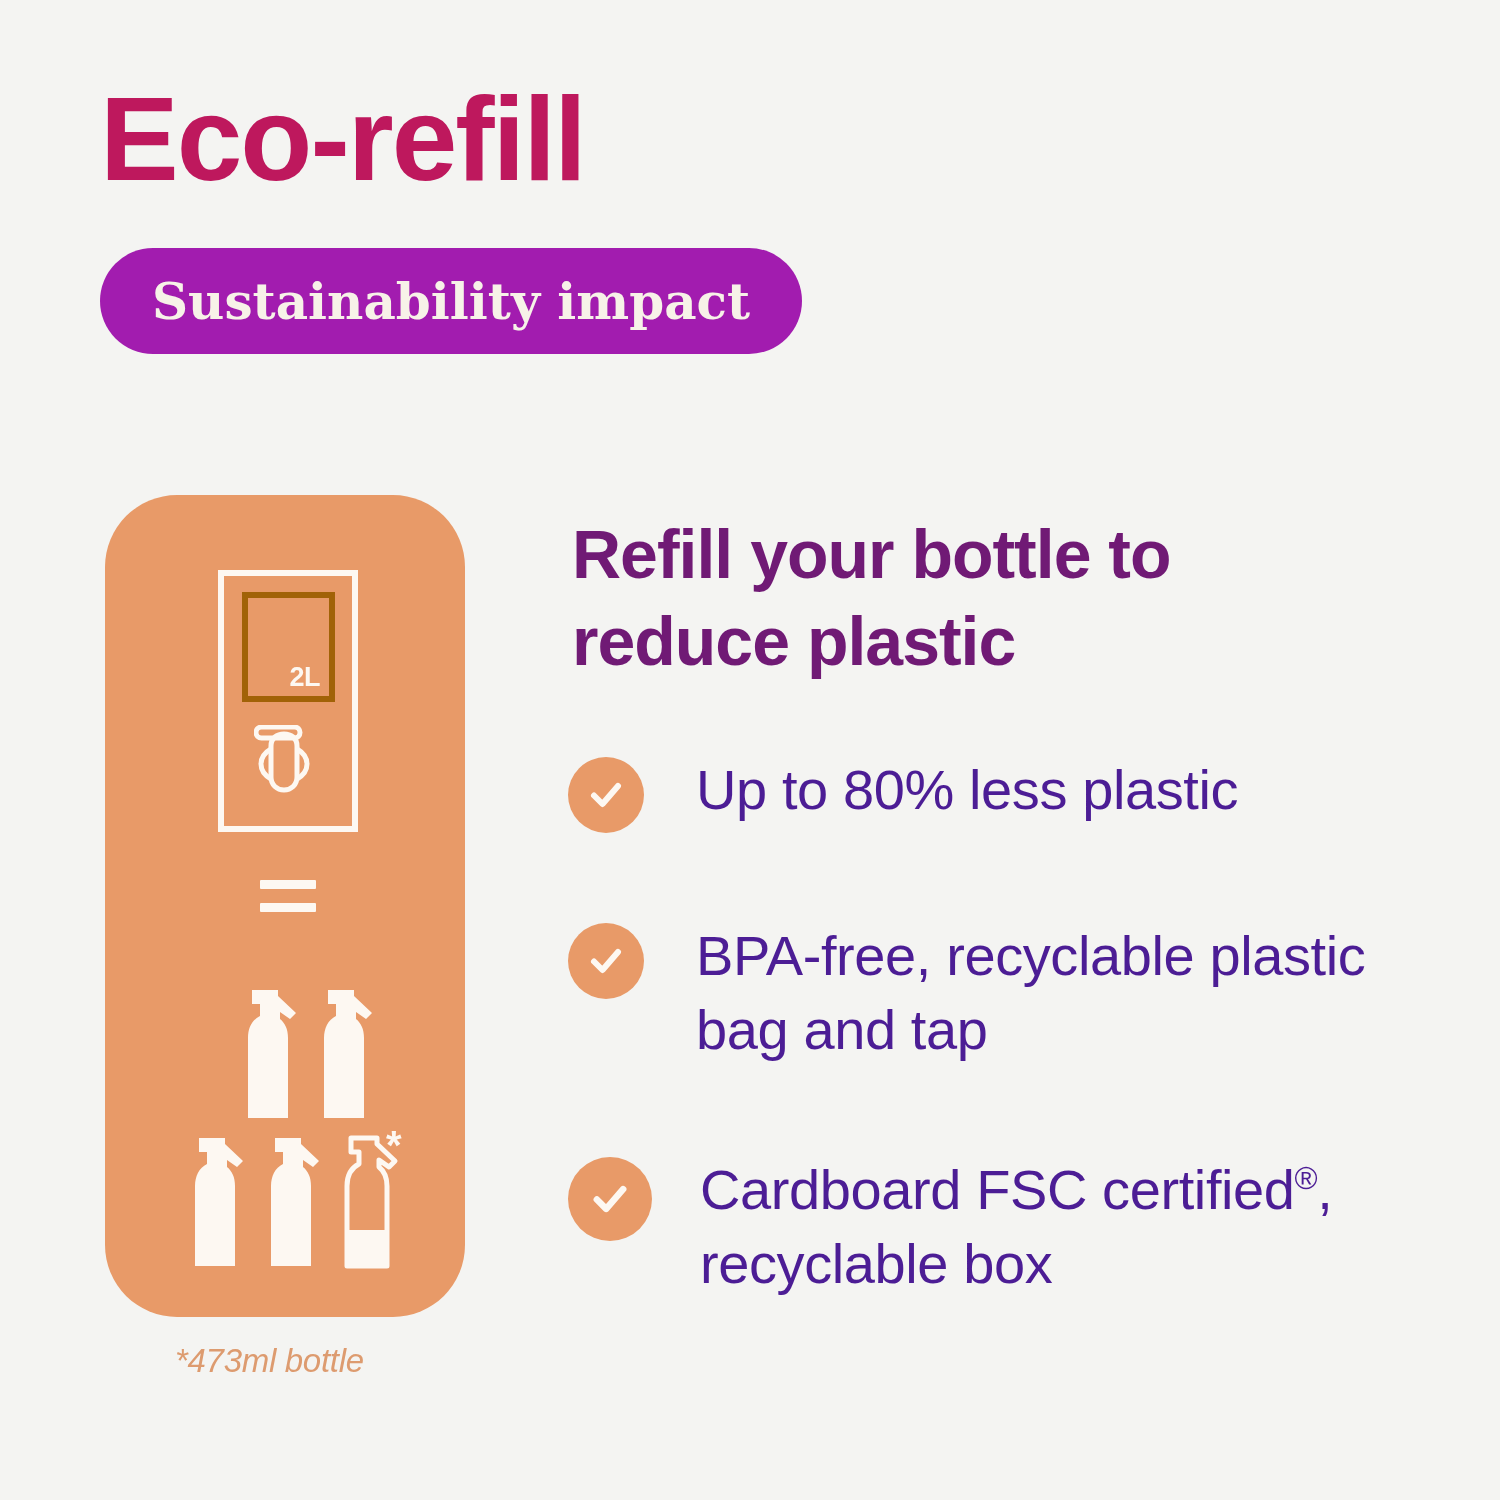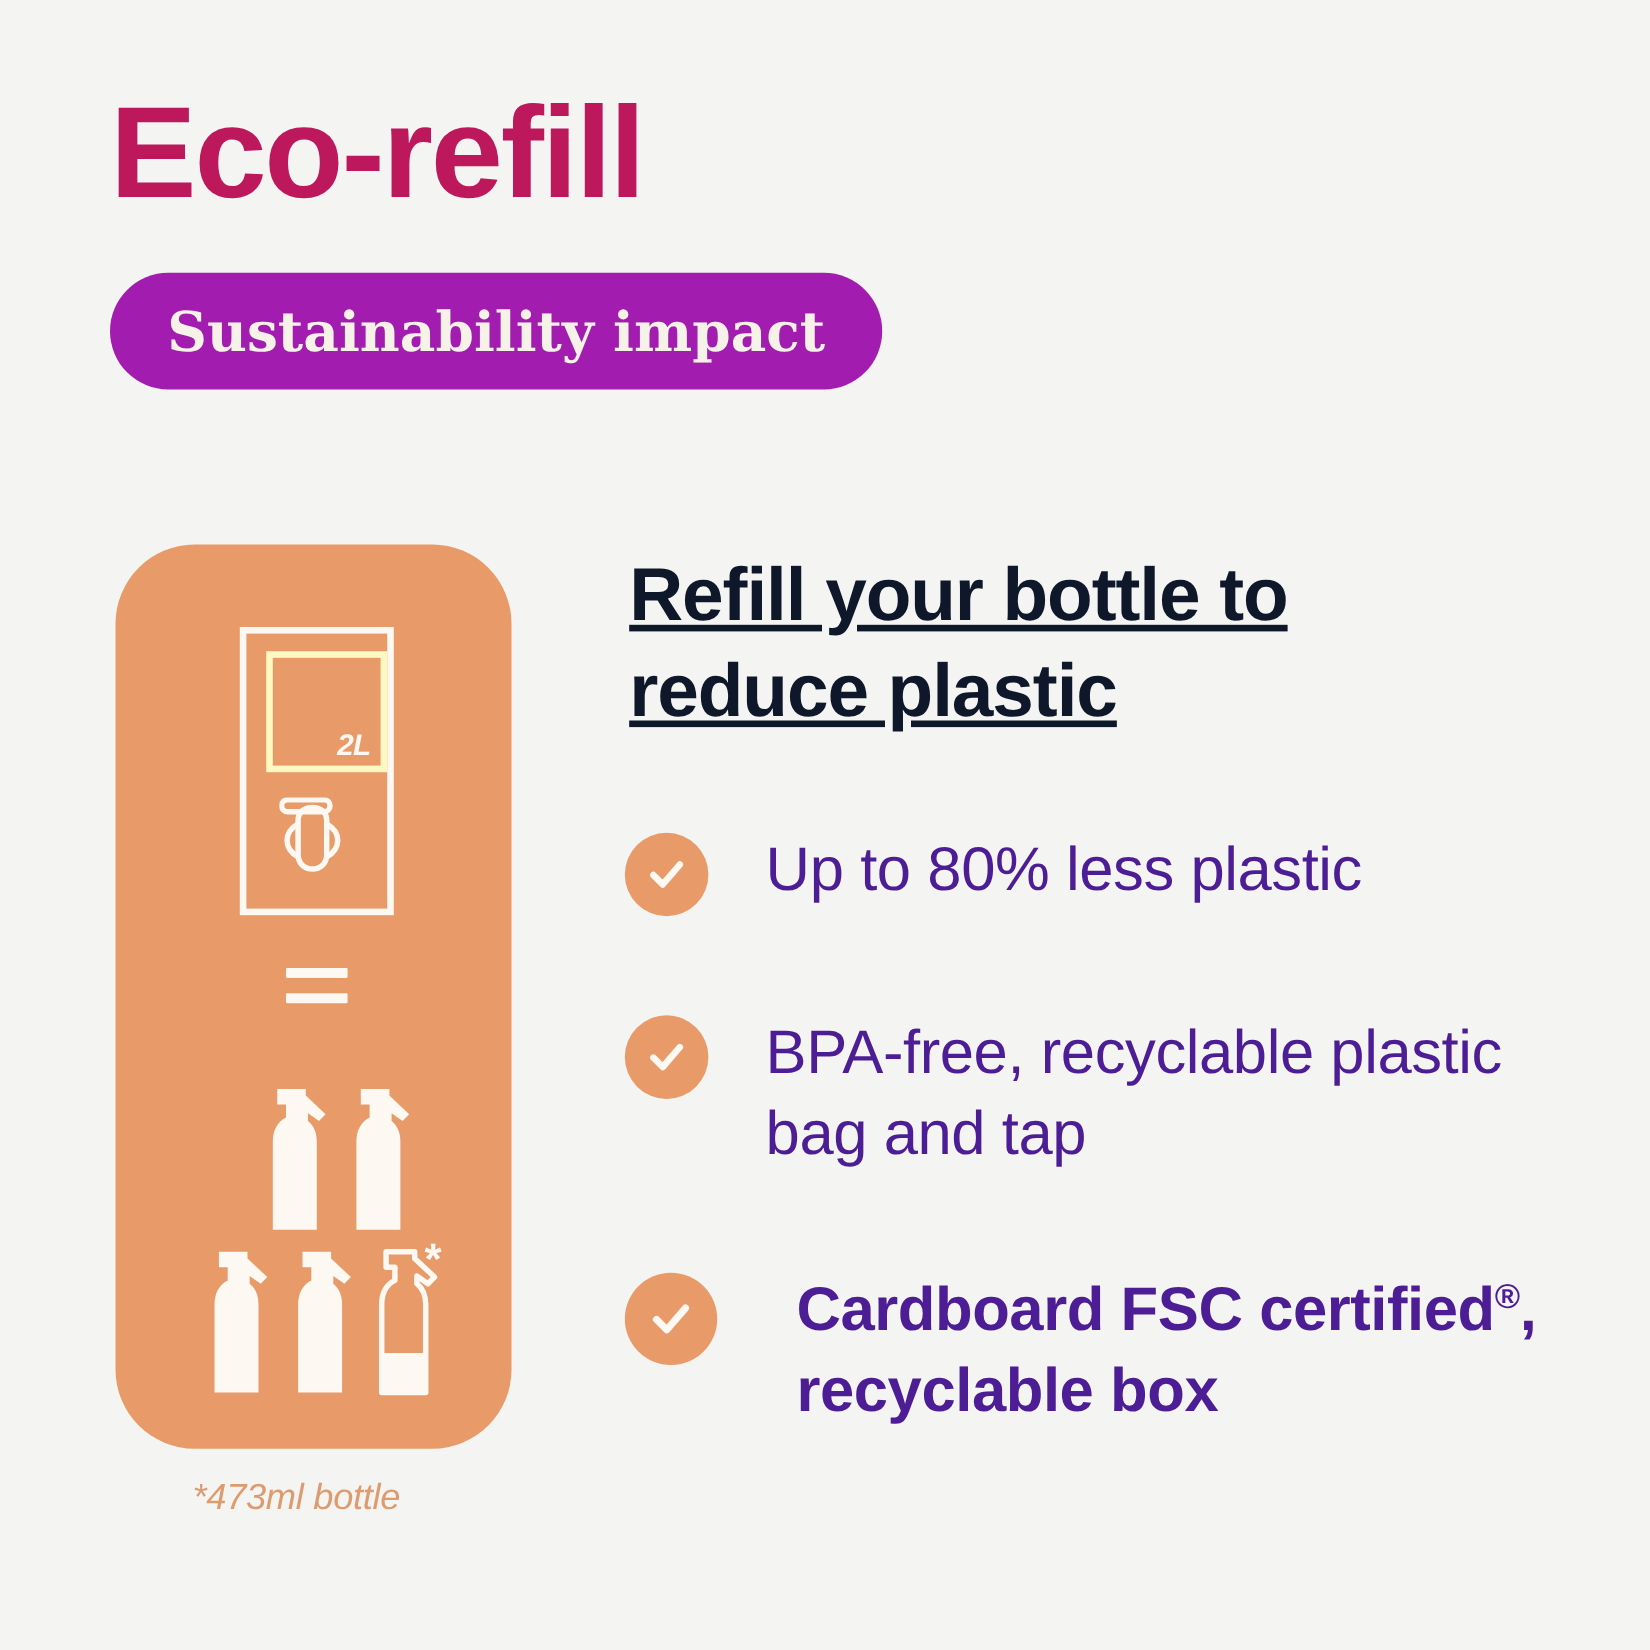--- a/index.html
+++ b/index.html
@@ -80,25 +80,24 @@
   .box-outer {
     position: absolute;
     inset: 0;
     border: 6px solid #fdf8f2;
     box-sizing: border-box;
   }
   .box-window {
     position: absolute;
     left: 24px;
     top: 22px;
-    width: 110px;
+    width: 93px;
     height: 110px;
-    border: 6px solid #fef9c3;
+    border: 6px solid #a16207;
     box-sizing: border-box;
-    font-style: italic;
   }
   .box-2l {
     position: absolute;
     right: 9px;
     bottom: 5px;
     font-size: 27px;
     font-weight: 700;
     color: #fdf8f2;
     letter-spacing: -0.5px;
     line-height: 1;
@@ -161,28 +160,27 @@
     font-style: italic;
     color: #dd9b6f;
     letter-spacing: -0.3px;
     white-space: nowrap;
   }
 
   
   .heading {
     position: absolute;
     left: 572px;
-    top: 498px;
+    top: 511px;
     width: 760px;
     font-size: 68px;
     line-height: 1.28;
     font-weight: 700;
     letter-spacing: -1px;
-    color: #0f172a;
-    text-decoration: underline;
+    color: #701a75;
   }
 
   .bullets {
     position: absolute;
     left: 568px;
     top: 753px;
     width: 880px;
   }
   .bullet {
     position: relative;
@@ -204,21 +202,21 @@
   }
   .bullet-3 .check { width: 84px; height: 84px; }
   .bullet-text {
     margin-left: 52px;
     font-size: 56px;
     line-height: 1.32;
     font-weight: 400;
     color: #4c1d95;
     letter-spacing: -0.4px;
   }
-  .bullet-3 .bullet-text { margin-left: 72px; font-weight: bold; }
+  .bullet-3 .bullet-text { margin-left: 48px; }
   .reg {
     font-size: 0.56em;
     vertical-align: super;
     line-height: 0;
   }
 </style>
 </head>
 <body>
 
 <div class="page">

